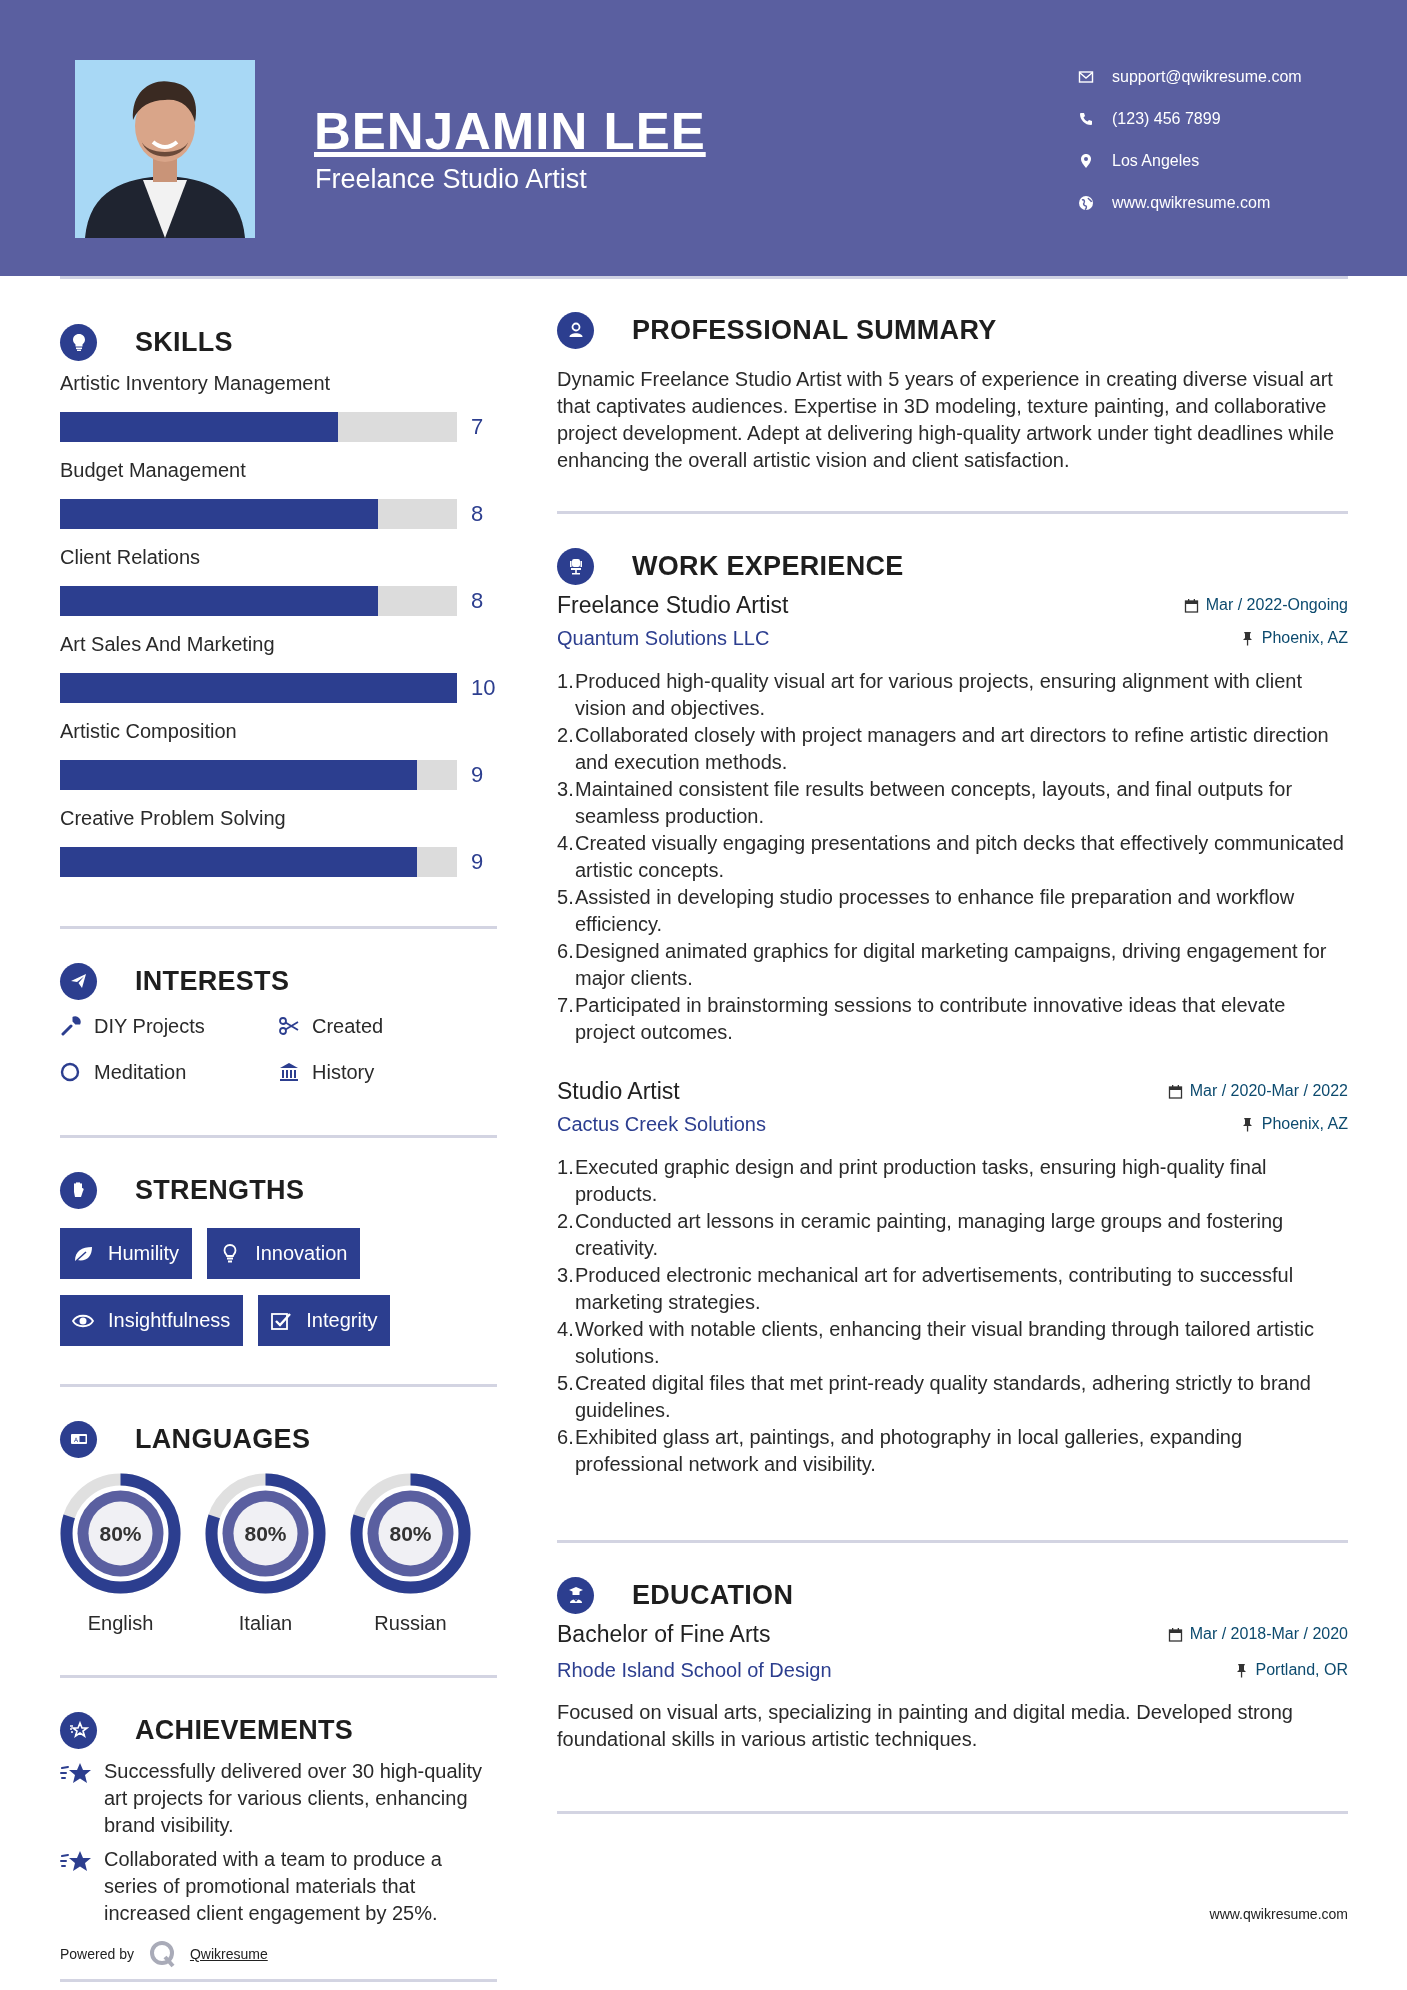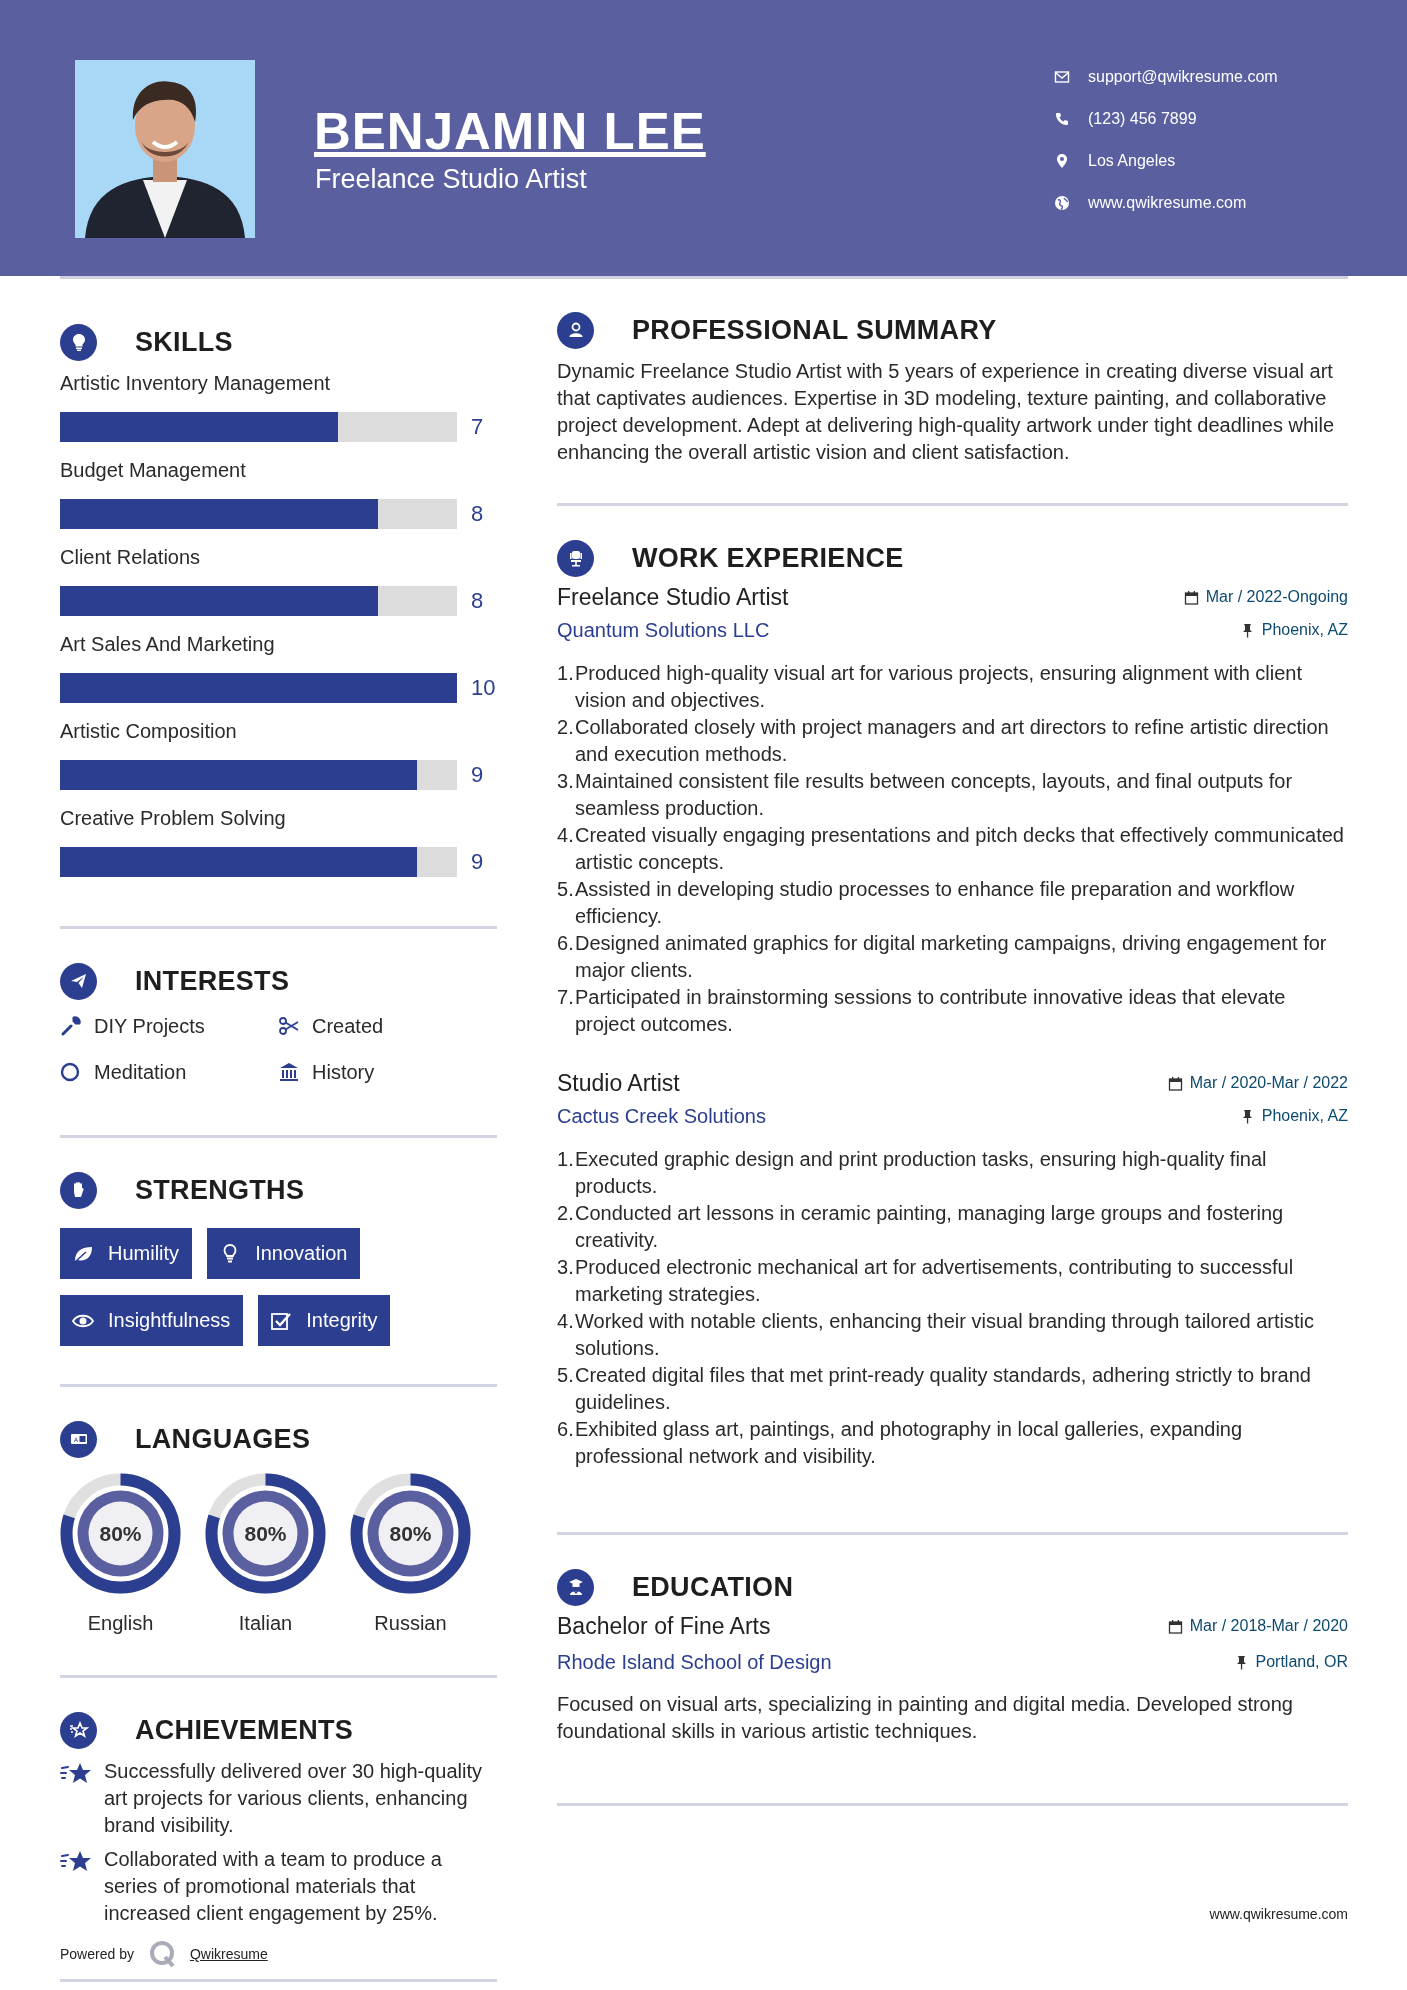--- a/index.html
+++ b/index.html
@@ -5,21 +5,21 @@
   * { box-sizing: border-box; margin: 0; padding: 0; }
   html, body { width: 1407px; height: 1990px; background: #fff; overflow: hidden; }
   body { font-family: "Liberation Sans", "DejaVu Sans", sans-serif; color: #222; position: relative; }
 
   .header { position: absolute; left: 0; top: 0; width: 1407px; height: 276px; background: #5a5fa0; }
   .header-rule { position: absolute; left: 60px; top: 276px; width: 1288px; height: 3px; background: #cfd1e3; }
   .photo { position: absolute; left: 75px; top: 60px; width: 180px; height: 178px; background: #a8d8f5; overflow: hidden; }
   .photo svg { width: 100%; height: 100%; display: block; }
   .name { position: absolute; left: 314px; top: 102px; font-size: 51px; font-weight: 700; color: #fff; letter-spacing: 1px; text-decoration: underline; }
   .jobtitle { position: absolute; left: 315px; top: 164px; font-size: 27px; color: #fff; }
-  .contacts { position: absolute; left: 1054px; top: 56px; }
+  .contacts { position: absolute; left: 1078px; top: 56px; }
   .contact { display: flex; align-items: center; height: 42px; color: #fff; font-size: 16px; }
   .contact .ci { width: 34px; display: inline-flex; justify-content: flex-start; }
   .contact svg { width: 16px; height: 16px; }
 
   .col-left { position: absolute; left: 60px; top: 320px; width: 437px; }
   .col-right { position: absolute; left: 557px; top: 308px; width: 791px; }
 
   .sec-head { display: flex; align-items: center; height: 44px; gap: 24px; }
   .sec-icon { width: 37px; height: 37px; border-radius: 50%; background: #2c3e8f; display: inline-flex; align-items: center; justify-content: center; margin-right: 14px; flex: none; }
   .sec-icon svg { width: 20px; height: 20px; }
@@ -48,21 +48,21 @@
   .lang-name { font-size: 20px; color: #2a2a2a; margin-top: 18px; }
 
   .ach { display: flex; margin-top: 10px; }
   .ach svg { width: 34px; height: 28px; flex: none; margin-right: 10px; margin-top: 2px; }
   .ach-text { font-size: 20px; line-height: 27px; color: #2a2a2a; }
 
   .powered { display: flex; align-items: center; font-size: 14px; color: #222; margin-top: 14px; height: 26px; }
   .powered .qlogo { margin: 0 12px 0 14px; width: 30px; height: 30px; }
   .powered a { color: #222; text-decoration: underline; font-size: 14px; }
 
-  .summary { font-size: 20px; line-height: 27px; color: #2a2a2a; margin-top: 6px; }
+  .summary { font-size: 20px; line-height: 27px; color: #2a2a2a; margin-top: 14px; }
   .job-head { display: flex; justify-content: space-between; align-items: center; height: 34px; }
   .job-title { font-size: 23px; color: #222; }
   .job-date, .job-loc { font-size: 16px; color: #0c4a6e; display: flex; align-items: center; margin-left: 15px; }
   .job-date svg, .job-loc svg { width: 15px; height: 15px; margin-right: 7px; }
   .job-company { font-size: 20px; color: #2c3e8f; }
   ol.bullets { margin-top: 18px; padding-left: 18px; font-size: 20px; line-height: 27px; color: #2a2a2a; list-style: none; counter-reset: item; }
   ol.bullets li { position: relative; padding-left: 0; counter-increment: item; }
   ol.bullets li::before { content: counter(item) "."; position: absolute; left: -18px; }
   .edu-desc { font-size: 20px; line-height: 27px; color: #2a2a2a; margin-top: 10px; }
   .footer-url { position: absolute; right: 59px; top: 1906px; font-size: 14px; color: #222; }

